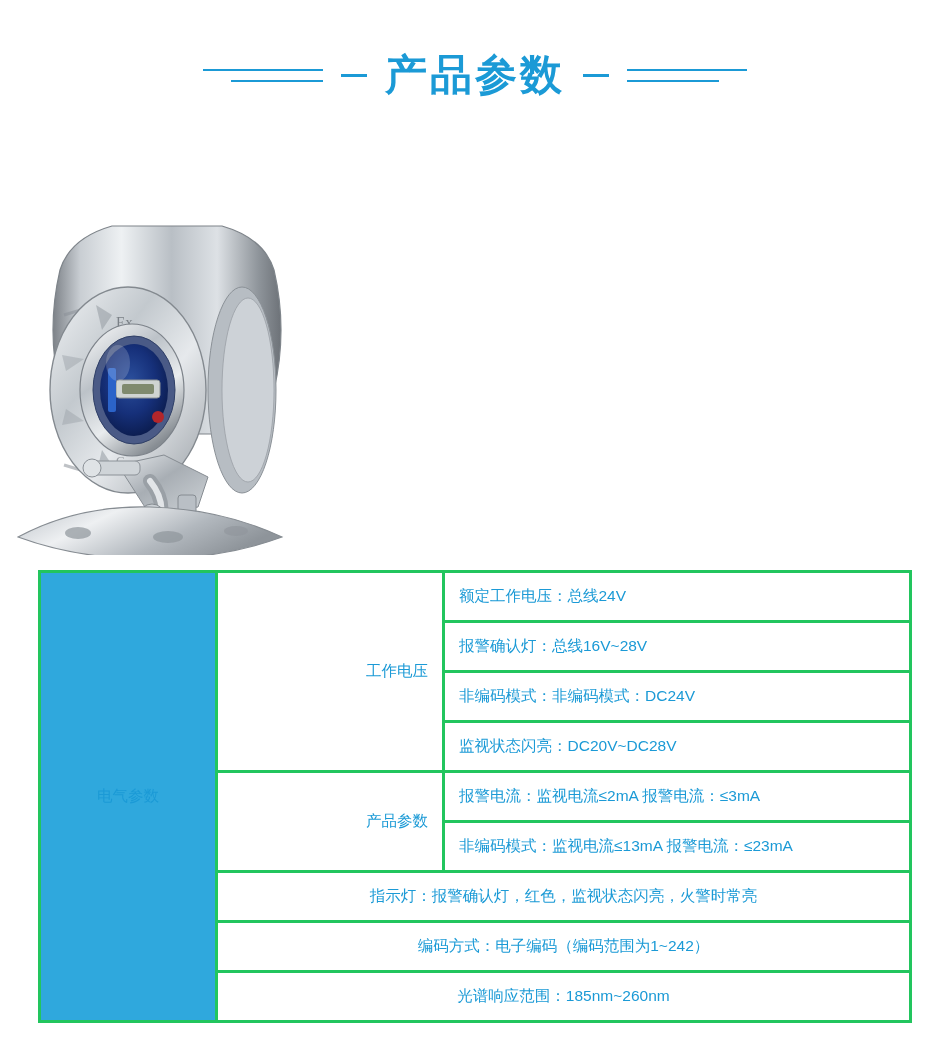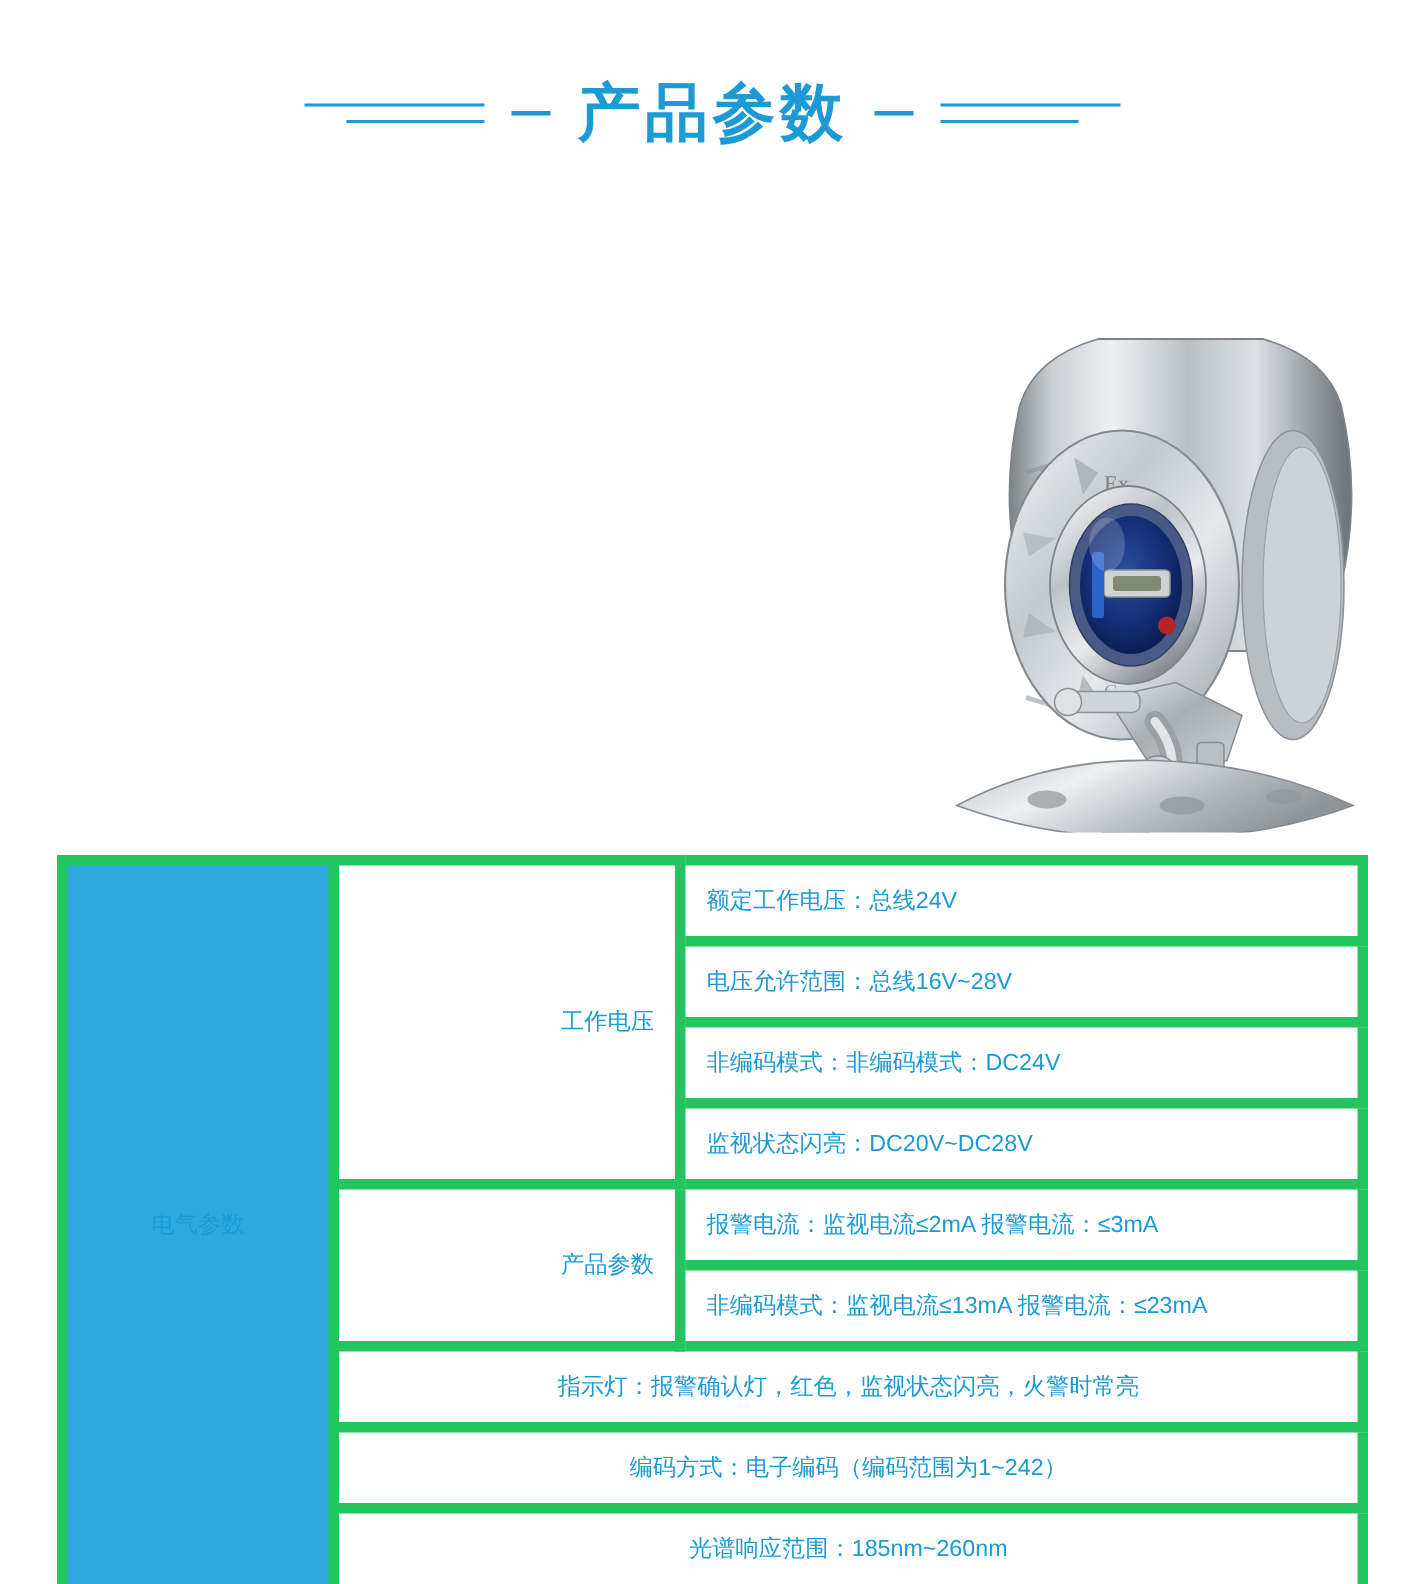--- a/index.html
+++ b/index.html
@@ -54,39 +54,39 @@
     color: #1b9ad6;
     letter-spacing: 3px;
     white-space: nowrap;
   }
 
   
   .product-area {
     height: 420px;
     display: flex;
     align-items: center;
-    justify-content: flex-end;
+    justify-content: flex-start;
   }
   .detector {
     position: relative;
     width: 330px;
     height: 390px;
   }
 
   
   .spec-wrap {
     padding: 0 38px;
   }
   table.spec {
     width: 874px;
     border-collapse: collapse;
     table-layout: fixed;
   }
   table.spec td {
-    border: 7px solid #22c55e;
+    border: 3px solid #22c55e;
     font-size: 15.5px;
     color: #1b9ad6;
     padding: 0 14px;
     height: 47px;
     vertical-align: middle;
     margin-top: 40px;
   }
   td.cat {
     width: 146px;
     background: #2fa8dd;
@@ -225,21 +225,21 @@
 
 <div class="spec-wrap">
   <table class="spec">
     <tbody>
       <tr>
         <td class="cat" rowspan="9">电气参数</td>
         <td class="sub" rowspan="4">工作电压</td>
         <td class="val">额定工作电压：总线24V</td>
       </tr>
       <tr>
-        <td class="val">电压允许范围：总线16V~28V</td>
+        <td class="val">报警确认灯：总线16V~28V</td>
       </tr>
       <tr>
         <td class="val">非编码模式：非编码模式：DC24V</td>
       </tr>
       <tr>
         <td class="val">监视状态闪亮：DC20V~DC28V</td>
       </tr>
       <tr>
         <td class="sub" rowspan="2">产品参数</td>
         <td class="val">报警电流：监视电流≤2mA   报警电流：≤3mA</td>

